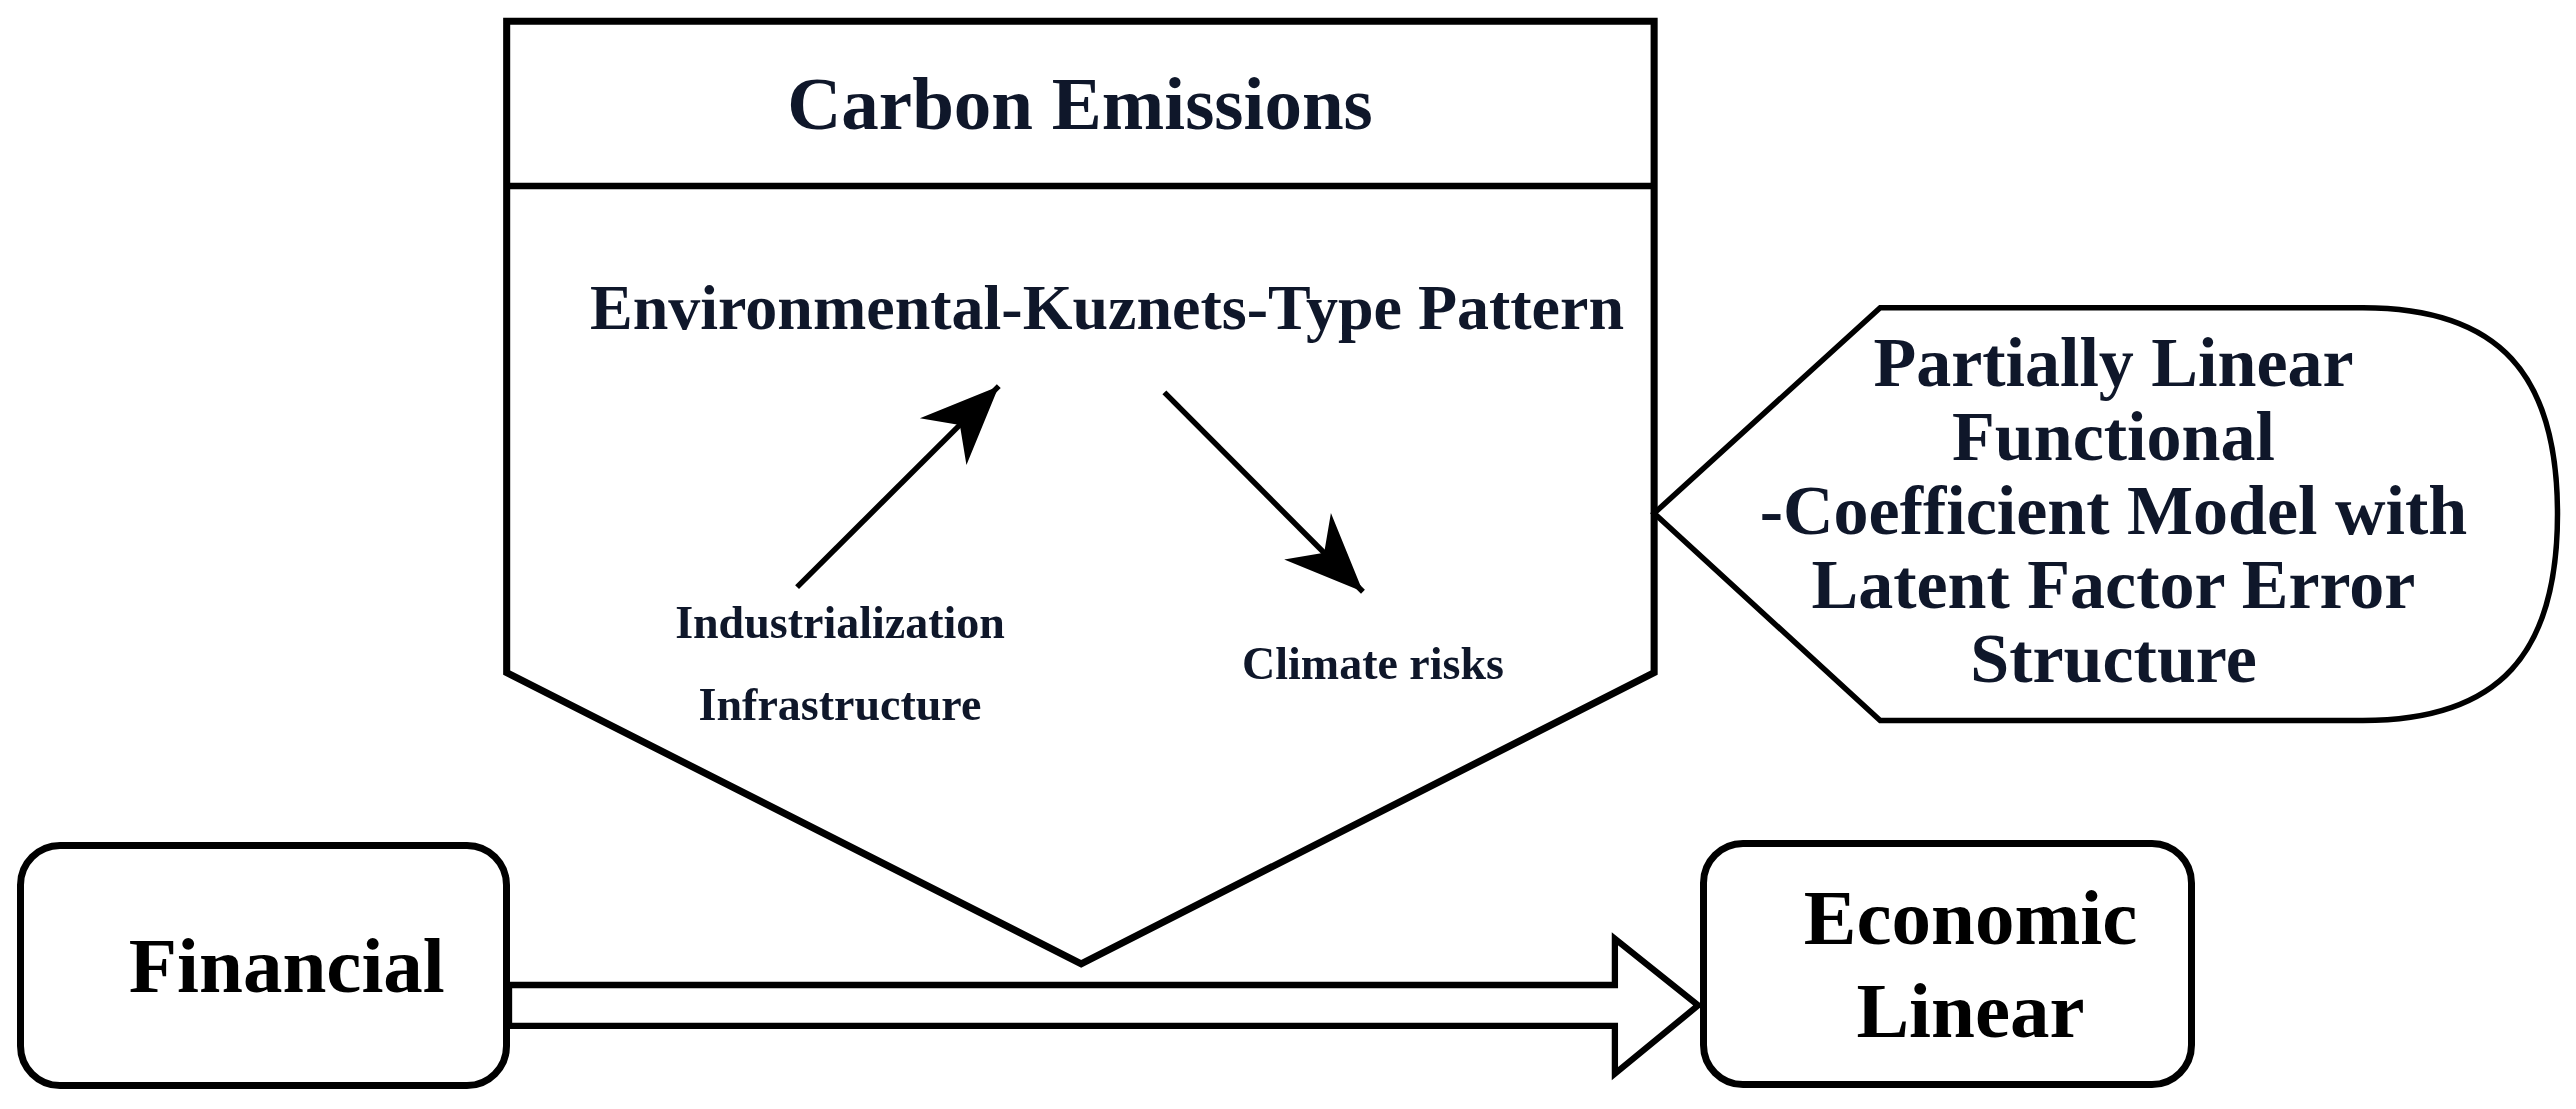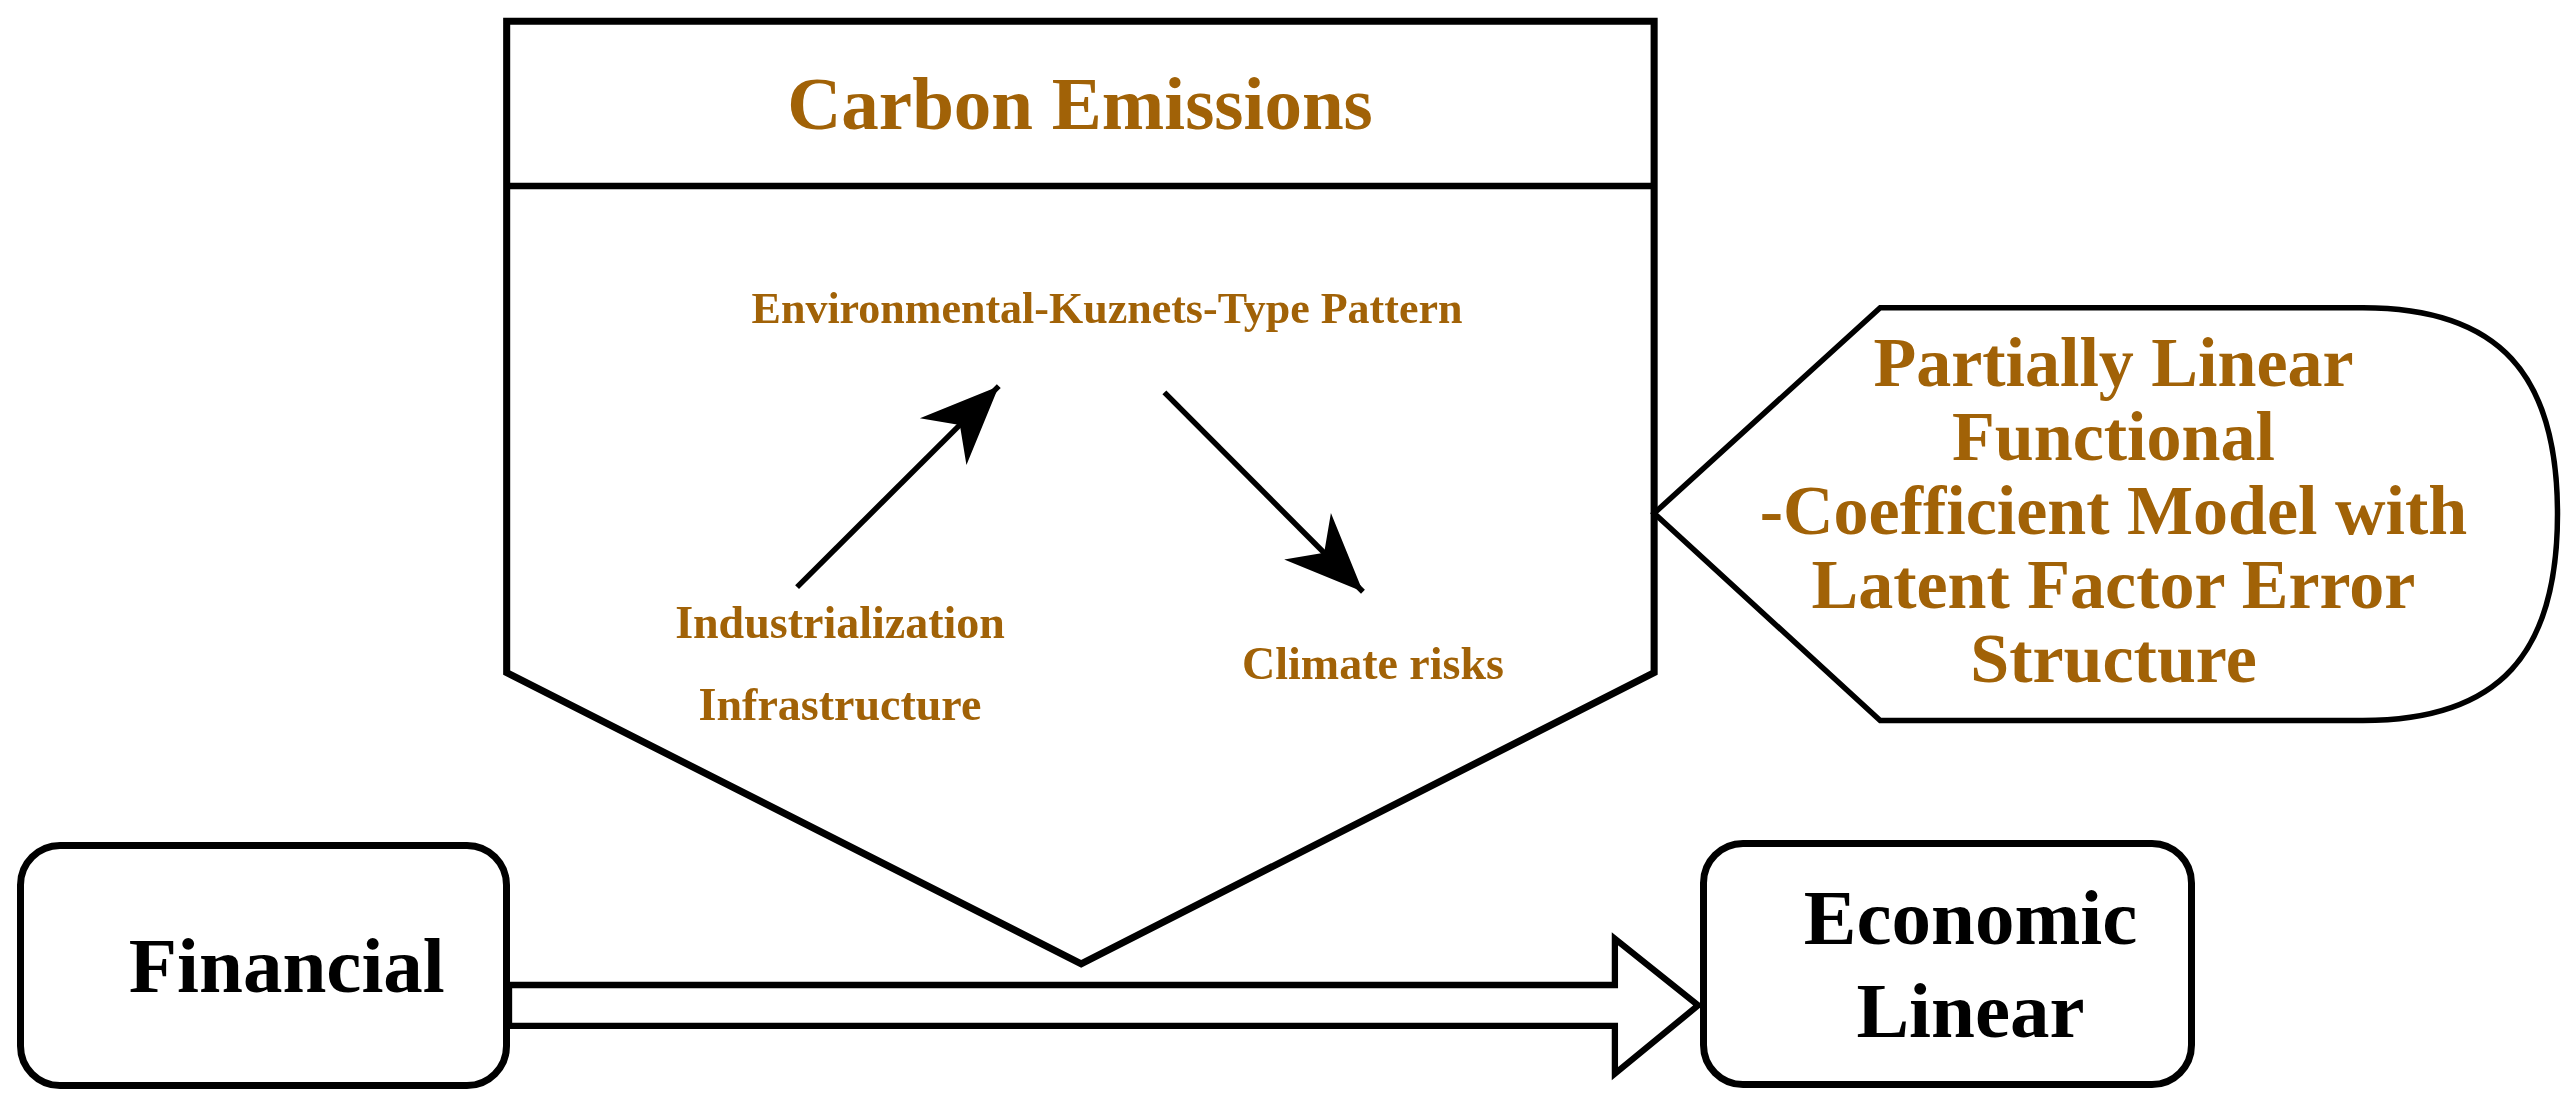--- a/index.html
+++ b/index.html
@@ -24,29 +24,29 @@
     height: 1109px;
   }
   .txt {
     position: absolute;
     display: flex;
     flex-direction: column;
     align-items: center;
     justify-content: center;
     text-align: center;
     font-weight: 700;
-    color: #a16207;
+    color: #0f172a;
   }
   .pentagon-title {
     left: 506px; top: 21px; width: 1148px; height: 165px;
     font-size: 75px;
   }
   .ekc-label {
     left: 533px; top: 267px; width: 1148px; height: 82px;
-    font-size: 44px;
+    font-size: 64px;
   }
   .node-label {
     top: 581px; width: 550px; height: 165px;
     font-size: 46px; line-height: 82px;
   }
   .node-left  { left: 565px; }
   .node-right { left: 1098px; }
   .callout-label {
     left: 1721px; top: 400px; width: 785px; height: 221px;
     font-size: 70px; line-height: 74px;

